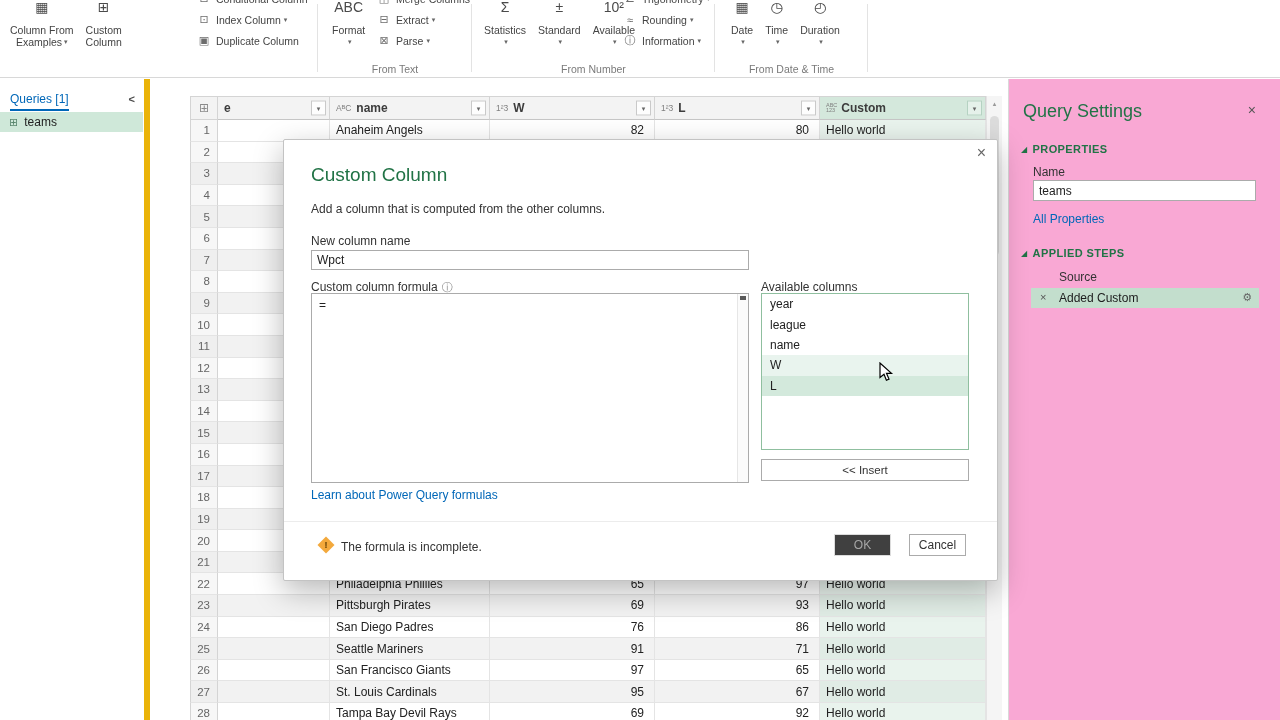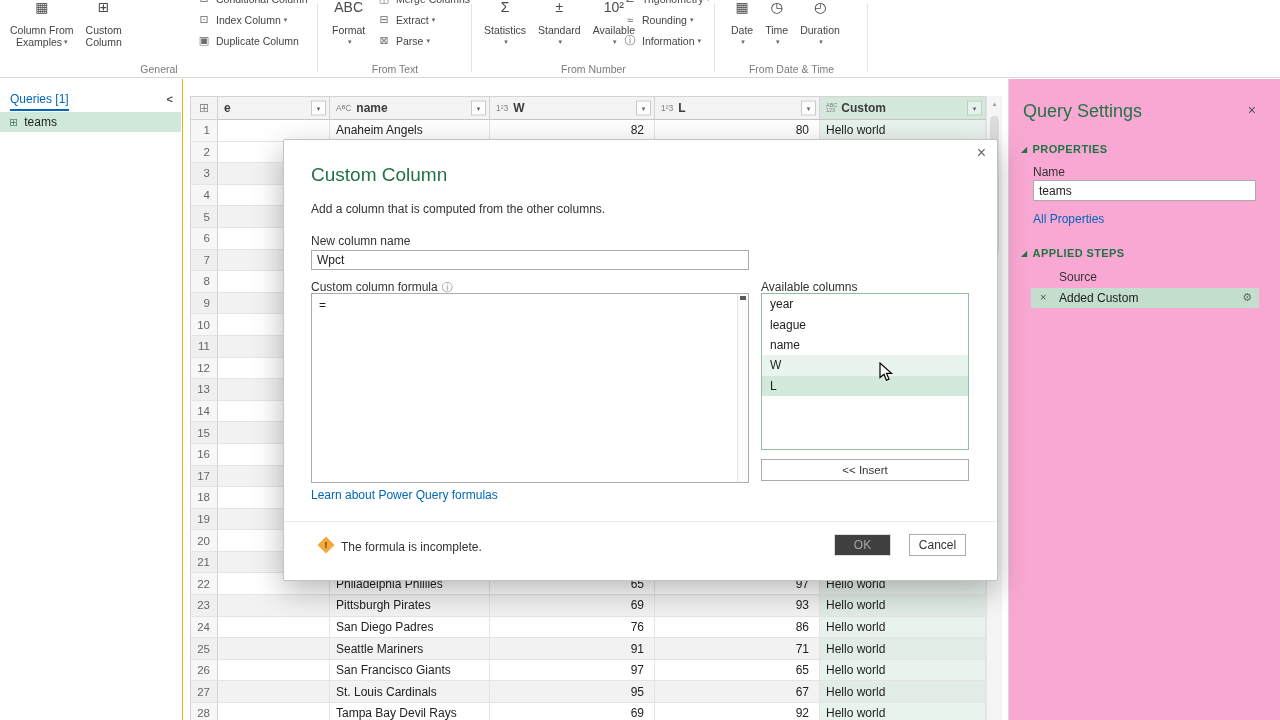--- a/index.html
+++ b/index.html
@@ -17,21 +17,21 @@
   .bicon{display:block;height:34px;margin-top:-10px;line-height:34px;font-size:14px;color:#4a4a4a;white-space:nowrap;}
   .bl{display:flex;justify-content:center;align-items:center;gap:2px;font-size:10.5px;color:#444;line-height:12px;white-space:nowrap;}
   .caret{display:none;font-size:7px;color:#666;}
   .caret.on{display:inline;}
   .smallbtns{position:absolute;top:-12px;display:flex;flex-direction:column;align-items:flex-start;}
   .smallbtn{display:flex;align-items:center;height:21px;background:none;border:none;cursor:pointer;font-family:inherit;font-size:10.5px;color:#444;white-space:nowrap;}
   .sicon{width:16px;margin-right:4px;font-size:11px;color:#6d6d6d;text-align:center;}
   .scaret{margin-left:3px;}
 
   
-  .qpanel{position:absolute;left:0;top:79px;width:183px;bottom:0;background:#fff;border-right:1px solid #eab308;}
+  .qpanel{position:absolute;left:0;top:79px;width:150px;bottom:0;background:#fff;border-right:6px solid #eab308;}
   .qtab{position:absolute;left:10px;top:13px;font-size:12px;color:#0067b8;border-bottom:2px solid #0067b8;padding-bottom:3px;cursor:pointer;}
   .qcollapse{position:absolute;right:9px;top:14px;font-size:11px;color:#4a4a4a;cursor:pointer;font-weight:bold;}
   .qlist{position:absolute;left:0;right:1px;top:33px;}
   .qitem{display:flex;align-items:center;height:20px;padding-left:9px;font-size:12px;color:#222;cursor:pointer;}
   .qitem.sel{background:#cfe8d9;}
   .qicon{color:#59876e;font-size:11px;margin-right:6px;}
 
   
   .grid{position:absolute;left:190px;top:96px;}
   .thead{display:flex;height:24px;}
@@ -138,21 +138,20 @@
           <span>Index Column</span>
           <span class="caret scaret on">▾</span>
         </button>
           <button class="smallbtn">
           <span class="sicon">▣</span>
           <span>Duplicate Column</span>
 
         </button>
         </div>
       <div class="sep"></div>
-      <div class="glabel">General</div>
     </div>
 
     <div class="rgroup" style="left:318px;width:154px">
       <div class="bigbtns" style="left:8px">
 
       <button class="bigbtn">
           <span class="bicon">ABC</span>
           <span class="bl">Format</span>
           <span class="bl">
               <span></span>

